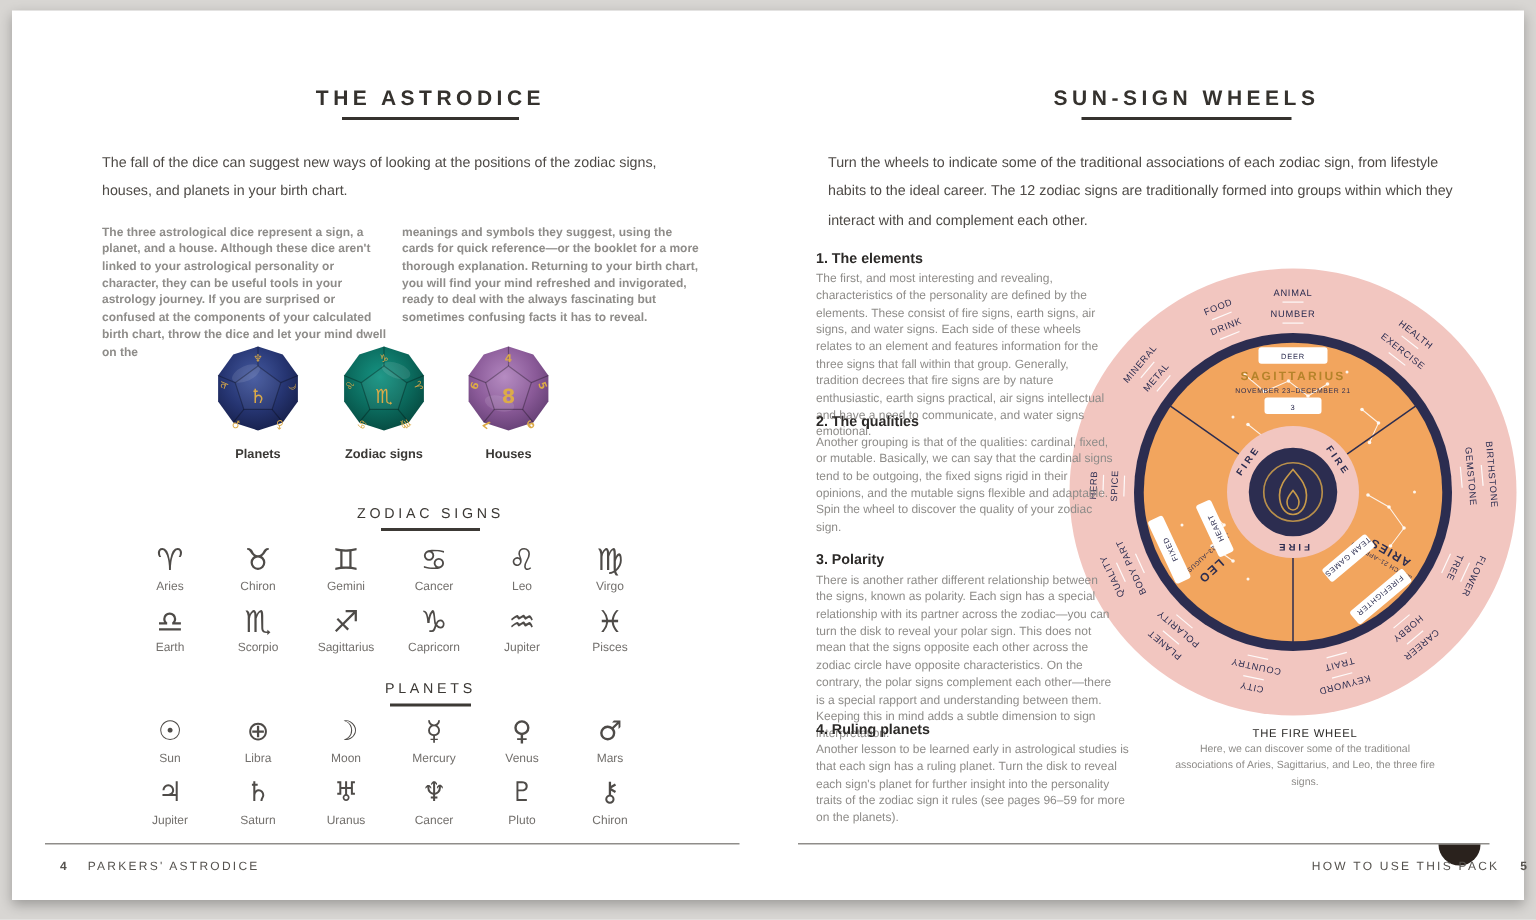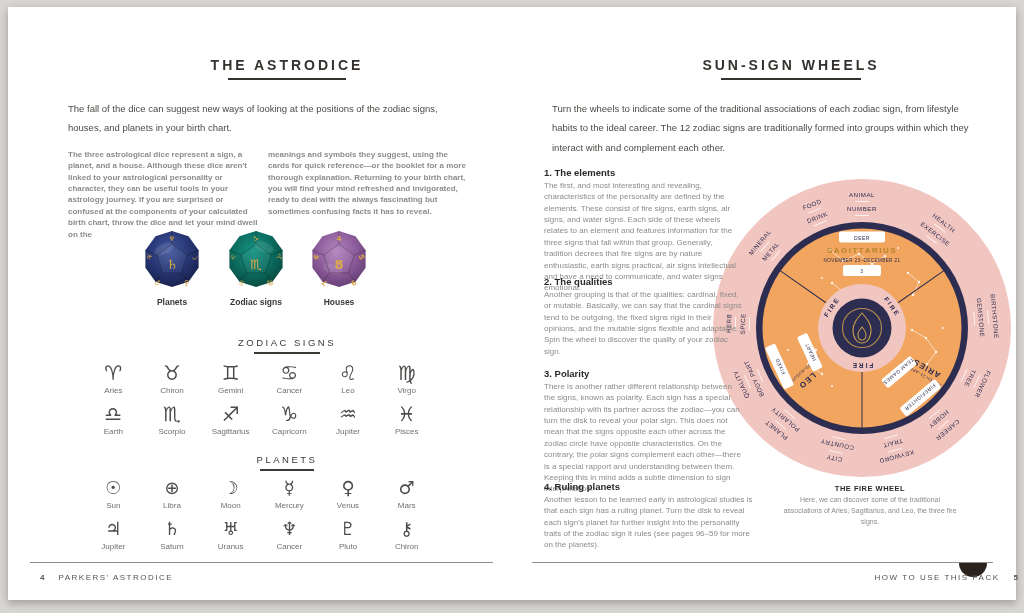--- a/index.html
+++ b/index.html
@@ -37,21 +37,21 @@
   .pageno{font-weight:700;letter-spacing:0;}
 
   .sec{position:absolute;left:32px;width:198px;z-index:2;}
   .sec-head{font-size:9.5px;font-weight:700;color:#2b2927;margin:0 0 2px 0;}
   .sec-body{font-size:8px;line-height:1.42;color:#8e8c89;margin:0;}
 
   #wheel-box{position:absolute;left:200px;top:171px;width:300px;height:300px;z-index:1;}
   #wheel-svg text{font-family:"Liberation Sans",sans-serif;}
 
   .caption{position:absolute;left:268px;top:477px;width:180px;text-align:center;z-index:2;}
-  .caption-title{font-size:7.5px;font-weight:700;letter-spacing:.5px;color:#2b2927;}
+  .caption-title{font-size:7.5px;font-weight:400;letter-spacing:.5px;color:#2b2927;}
   .caption-body{font-size:7px;line-height:1.55;color:#8e8c89;margin-top:2px;}
 
   .tab{position:absolute;left:447px;top:556px;width:28px;height:14px;
     border-radius:0 0 14px 14px;background:#2a221d;}
 </style>
 </head>
 <body>
 
 <div class="spread">
 

